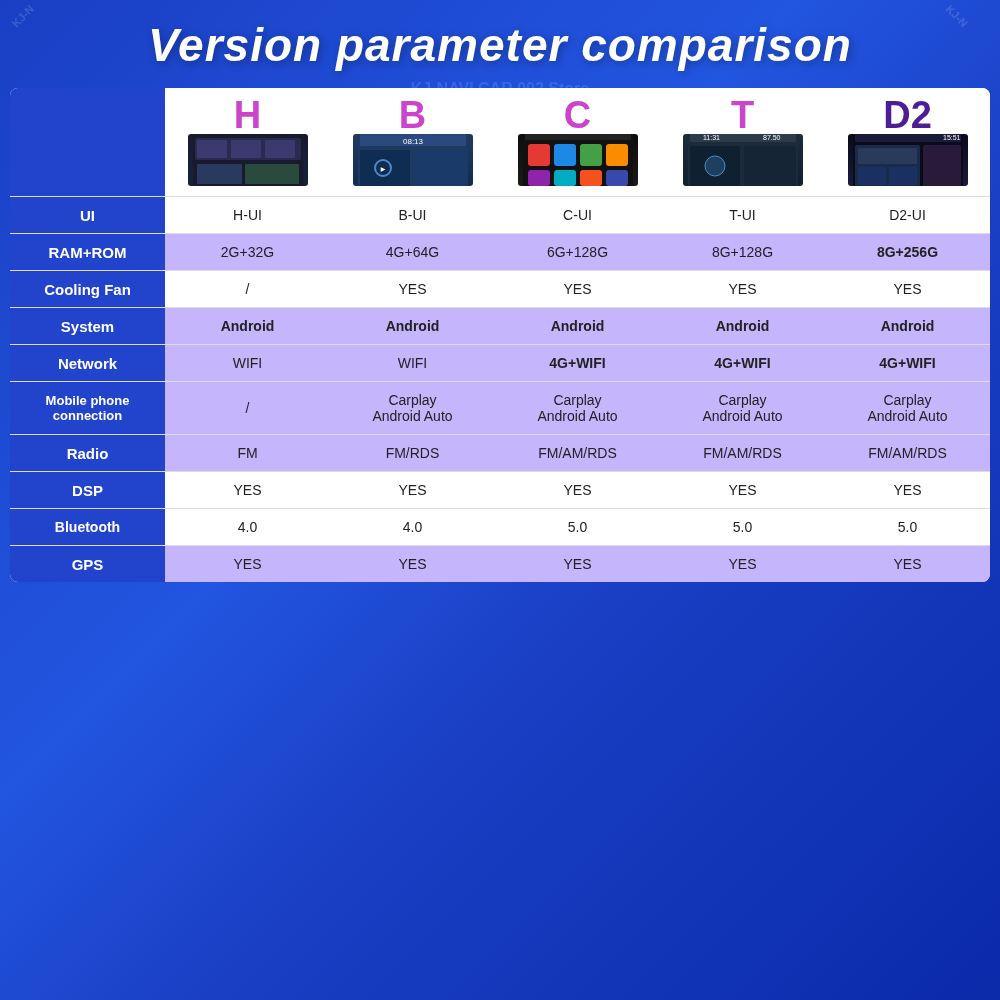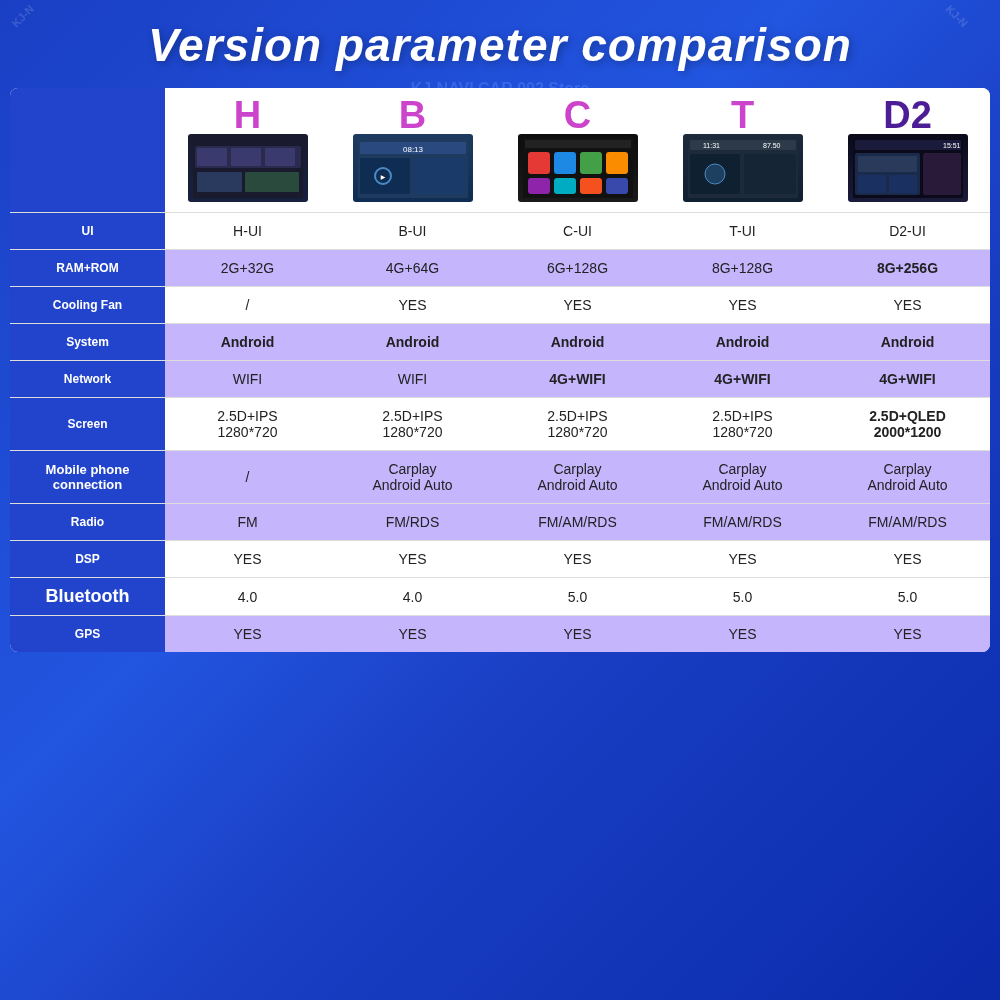--- a/index.html
+++ b/index.html
@@ -75,37 +75,37 @@
       text-align: center;
       font-size: 14px;
       padding: 10px 4px;
       border-top: 1px solid #ddd;
       vertical-align: middle;
       color: #222;
     }
     tr.data-row .label-cell {
       background: #2244cc;
       color: white;
-      font-size: 12px;
+      font-size: 15px;
       font-weight: bold;
       text-align: center;
       vertical-align: middle;
       padding: 8px 4px;
     }
     .text-purple { color: #aa22aa; font-weight: bold; }
     .text-red { color: #cc2222; font-weight: bold; }
 
     
     tr.alt-row td:not(.label-cell) { background: #c4b5fd; }
 
     
     .ui-img {
       display: inline-block;
       width: 120px;
-      height: 68px;
+      height: 52px;
       background: #222;
       border-radius: 3px;
       position: relative;
       overflow: hidden;
     }
     .ui-img-h { background: linear-gradient(180deg, #1a1a2e 0%, #16213e 100%); }
     .ui-img-b { background: linear-gradient(180deg, #1e3a5f 0%, #0f2d52 100%); }
     .ui-img-c { background: linear-gradient(180deg, #0d0d0d 0%, #1a1a1a 100%); }
     .ui-img-t { background: linear-gradient(180deg, #1c2a3a 0%, #0f2030 100%); }
     .ui-img-d2 { background: linear-gradient(180deg, #0a0a1a 0%, #1a1a3a 100%); }
@@ -261,28 +261,20 @@
           <td class="text-purple">Android</td>
         </tr>
         <tr class="data-row alt-row">
           <td class="label-cell">Network</td>
           <td>WIFI</td>
           <td>WIFI</td>
           <td class="text-red">4G+WIFI</td>
           <td class="text-red">4G+WIFI</td>
           <td class="text-red">4G+WIFI</td>
         </tr>
-        <tr class="data-row">
-          <td class="label-cell">Screen</td>
-          <td>2.5D+IPS<br>1280*720</td>
-          <td>2.5D+IPS<br>1280*720</td>
-          <td>2.5D+IPS<br>1280*720</td>
-          <td>2.5D+IPS<br>1280*720</td>
-          <td class="text-red">2.5D+QLED<br>2000*1200</td>
-        </tr>
         <tr class="data-row alt-row">
           <td class="label-cell" style="font-size: 13px;">Mobile phone connection</td>
           <td>/</td>
           <td>Carplay<br>Android Auto</td>
           <td>Carplay<br>Android Auto</td>
           <td>Carplay<br>Android Auto</td>
           <td>Carplay<br>Android Auto</td>
         </tr>
         <tr class="data-row alt-row">
           <td class="label-cell">Radio</td>
@@ -294,21 +286,21 @@
         </tr>
         <tr class="data-row">
           <td class="label-cell">DSP</td>
           <td>YES</td>
           <td>YES</td>
           <td>YES</td>
           <td>YES</td>
           <td>YES</td>
         </tr>
         <tr class="data-row">
-          <td class="label-cell" style="font-size: 18px;">Bluetooth</td>
+          <td class="label-cell" style="font-size: 14px;">Bluetooth</td>
           <td>4.0</td>
           <td>4.0</td>
           <td>5.0</td>
           <td>5.0</td>
           <td>5.0</td>
         </tr>
         <tr class="data-row alt-row">
           <td class="label-cell">GPS</td>
           <td>YES</td>
           <td>YES</td>

